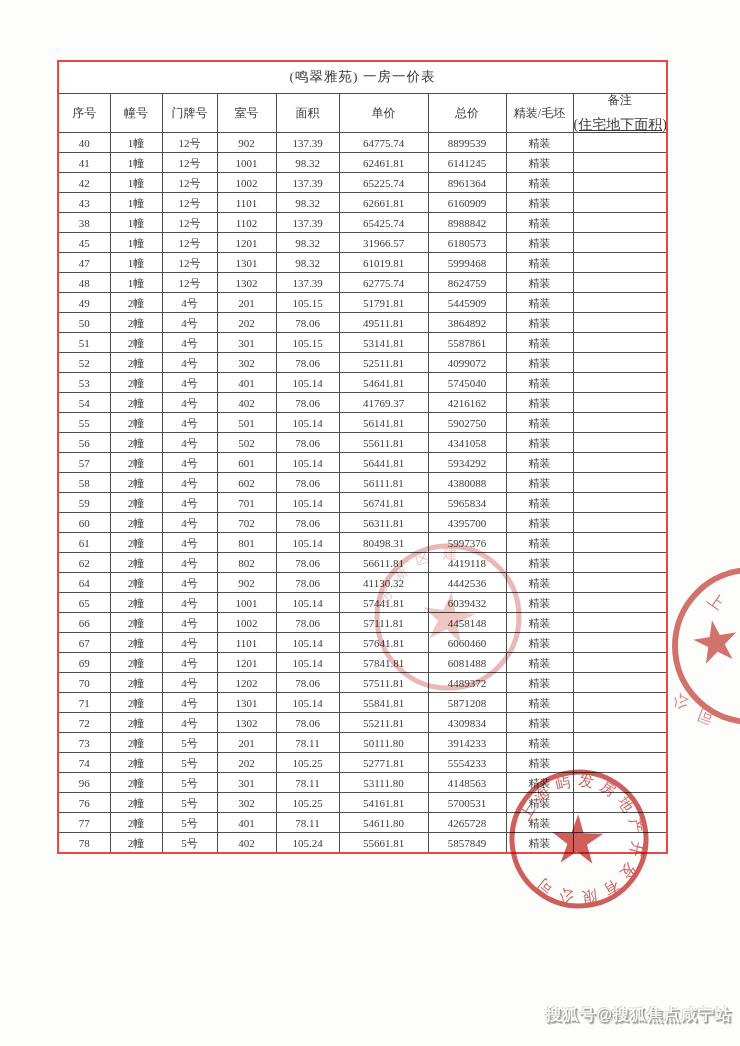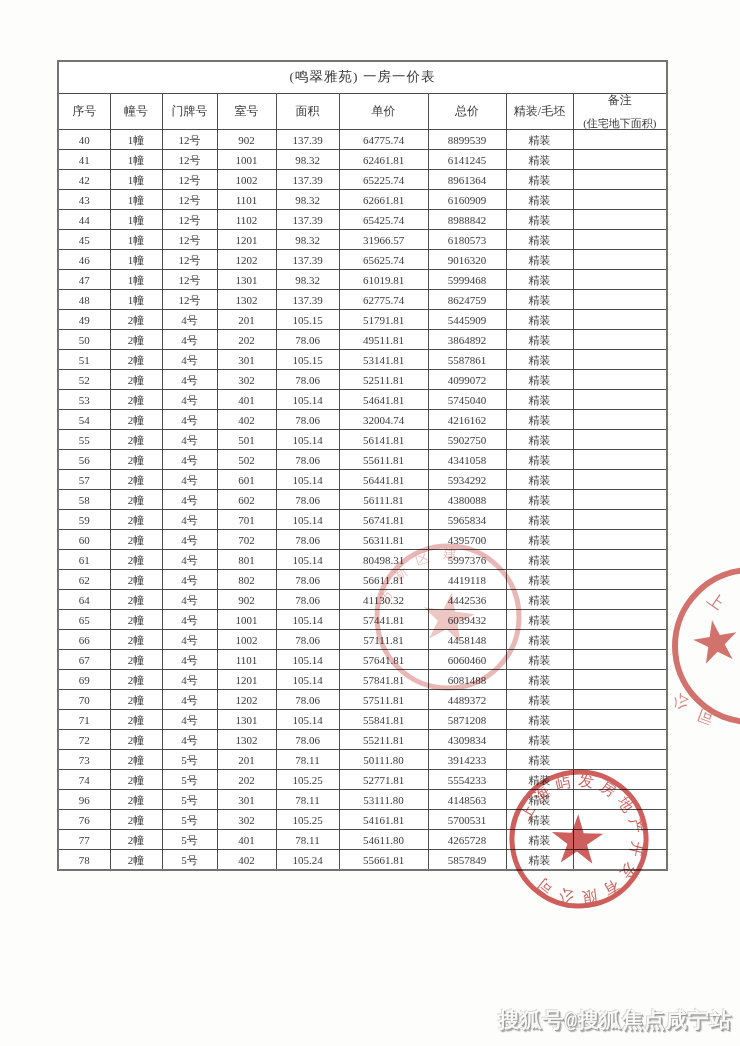--- a/index.html
+++ b/index.html
@@ -23,45 +23,46 @@
     text-align:center;
     vertical-align:middle;
     font-weight:normal;
     font-size:11px;
     padding:0;
     height:19px;
     line-height:1.1;
     overflow:hidden;
     white-space:nowrap;
   }
-  .price-table{border:2px solid #737373;}
+  .price-table{border:2px solid #ef4444;}
   .title-row th{
     font-size:13.5px;
     height:31px;
     letter-spacing:1px;
   }
   .header-row th{
     font-size:12px;
     height:30px;
   }
   .remark-note{
     display:block;
-    font-size:11px;
+    font-size:14px;
     line-height:1;
     margin-top:11px;
+    text-decoration:underline;
   }
   
   .stamp{position:absolute;mix-blend-mode:multiply;pointer-events:none;}
   .stamp text{font-family:"Liberation Serif","DejaVu Serif",serif;}
   
   .watermark{
     position:absolute;
-    right:8px;bottom:12px;
-    font-family:Liberation Mono, monospace;
-    font-size:21px;
+    right:8px;bottom:20px;
+    font-family:Liberation Sans, sans-serif;
+    font-size:16px;
     font-weight:bold;
     letter-spacing:1px;
     color:rgba(255,255,255,0.92);
     text-shadow:1px 1px 0 #9a9a96,2px 2px 1px #b5b5b0,-1px -1px 0 #d8d8d4;
   }
 </style>
 </head>
 <body>
 
 <div class="page">
@@ -136,21 +137,21 @@
           <td>1幢</td>
           <td>12号</td>
           <td>1101</td>
           <td>98.32</td>
           <td>62661.81</td>
           <td>6160909</td>
           <td>精装</td>
           <td></td>
         </tr>
         <tr>
-          <td>44</td>
+          <td>38</td>
           <td>1幢</td>
           <td>12号</td>
           <td>1102</td>
           <td>137.39</td>
           <td>65425.74</td>
           <td>8988842</td>
           <td>精装</td>
           <td></td>
         </tr>
         <tr>
@@ -158,31 +159,20 @@
           <td>1幢</td>
           <td>12号</td>
           <td>1201</td>
           <td>98.32</td>
           <td>31966.57</td>
           <td>6180573</td>
           <td>精装</td>
           <td></td>
         </tr>
         <tr>
-          <td>46</td>
-          <td>1幢</td>
-          <td>12号</td>
-          <td>1202</td>
-          <td>137.39</td>
-          <td>65625.74</td>
-          <td>9016320</td>
-          <td>精装</td>
-          <td></td>
-        </tr>
-        <tr>
           <td>47</td>
           <td>1幢</td>
           <td>12号</td>
           <td>1301</td>
           <td>98.32</td>
           <td>61019.81</td>
           <td>5999468</td>
           <td>精装</td>
           <td></td>
         </tr>
@@ -251,21 +241,21 @@
           <td>5745040</td>
           <td>精装</td>
           <td></td>
         </tr>
         <tr>
           <td>54</td>
           <td>2幢</td>
           <td>4号</td>
           <td>402</td>
           <td>78.06</td>
-          <td>32004.74</td>
+          <td>41769.37</td>
           <td>4216162</td>
           <td>精装</td>
           <td></td>
         </tr>
         <tr>
           <td>55</td>
           <td>2幢</td>
           <td>4号</td>
           <td>501</td>
           <td>105.14</td>

